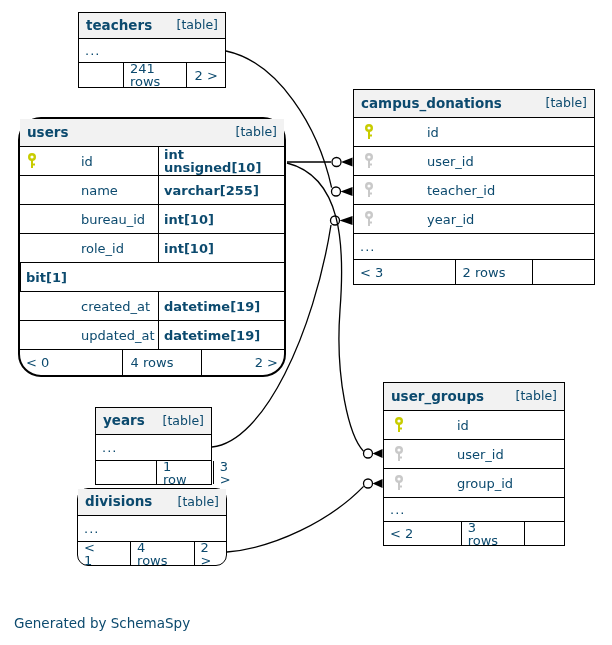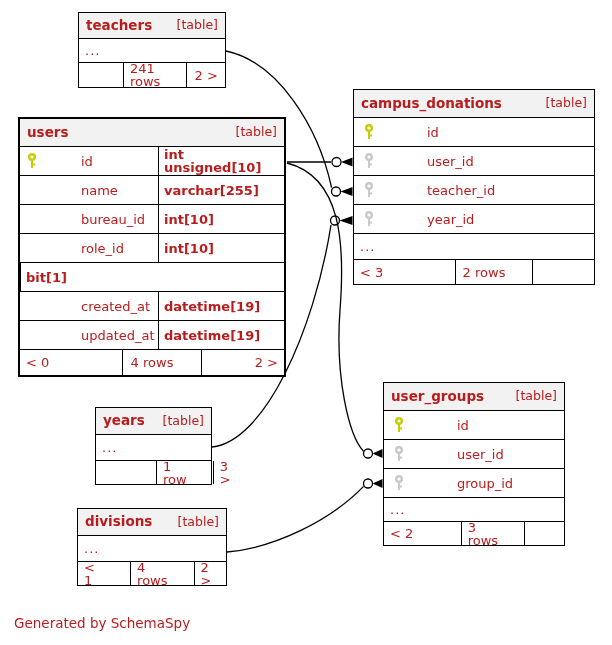--- a/index.html
+++ b/index.html
@@ -5,30 +5,30 @@
   :root{
     --pk:#c8cc00;
     --fk:#c9c9c9;
     --hdr:#f2f2f2;
     --bd:#000000;
   }
   html,body{margin:0;padding:0;background:#fff;}
   #canvas{
     position:relative;width:612px;height:645px;background:#ffffff;
     font-family:"DejaVu Sans","Liberation Sans",sans-serif;
-    color:#b91c1c;overflow:hidden;
+    color:#0c4a6e;overflow:hidden;
   }
   #wires{position:absolute;left:0;top:0;z-index:0;}
   #wires path{fill:none;stroke:#000;stroke-width:1.3px;}
   #wires circle{fill:#fff;stroke:#000;stroke-width:1.3px;}
   #wires polygon{fill:#000;stroke:none;}
 
   .tbl{position:absolute;z-index:1;background:#fff;border:1px solid var(--bd);
        box-sizing:border-box;font-size:13px;line-height:1;}
-  .tbl.emph{border-width:2px;}
+  .tbl.emph{border-width:2px;border-radius:23px;}
   .hdr{display:flex;justify-content:space-between;align-items:center;
        background:var(--hdr);border-bottom:1px solid var(--bd);
        padding:0 7px;box-sizing:border-box;}
   .nm{font-weight:bold;font-size:13.5px;}
   .tag{font-size:12.5px;}
   .row{display:flex;align-items:center;border-bottom:1px solid var(--bd);
        box-sizing:border-box;}
   .row:last-of-type{border-bottom:1px solid var(--bd);}
   .cellname{display:flex;align-items:center;box-sizing:border-box;height:100%;padding-left:6px;gap:38px;}
   .celltype{flex:1;display:flex;align-items:center;box-sizing:border-box;height:100%;
@@ -81,21 +81,21 @@
 
   #t-usergroups{left:383px;top:382px;width:182px;height:164px;}
   #t-usergroups .hdr{height:28px;}
   #t-usergroups .row{height:29px;}
   #t-usergroups .ell{height:24px;}
   #t-usergroups .foot{height:23px;}
   #t-usergroups .fcell.lft{width:60px;}
   #t-usergroups .fcell.mid{flex:1;}
   #t-usergroups .fcell.rgt{width:42px;}
 
-  #t-divisions{left:77px;top:508px;width:150px;height:78px;}
+  #t-divisions{left:77px;top:488px;width:150px;height:78px;border-radius:11px;}
   #t-divisions .hdr{height:27px;}
   #t-divisions .ell{height:26px;}
   #t-divisions .foot{height:23px;}
   #t-divisions .fcell.lft{width:43px;}
   #t-divisions .fcell.mid{flex:1;justify-content:center;}
   #t-divisions .fcell.rgt{width:43px;justify-content:center;}
 
   #credit{position:absolute;left:14px;top:615px;font-size:13.5px;z-index:1;}
 </style>
 </head>

